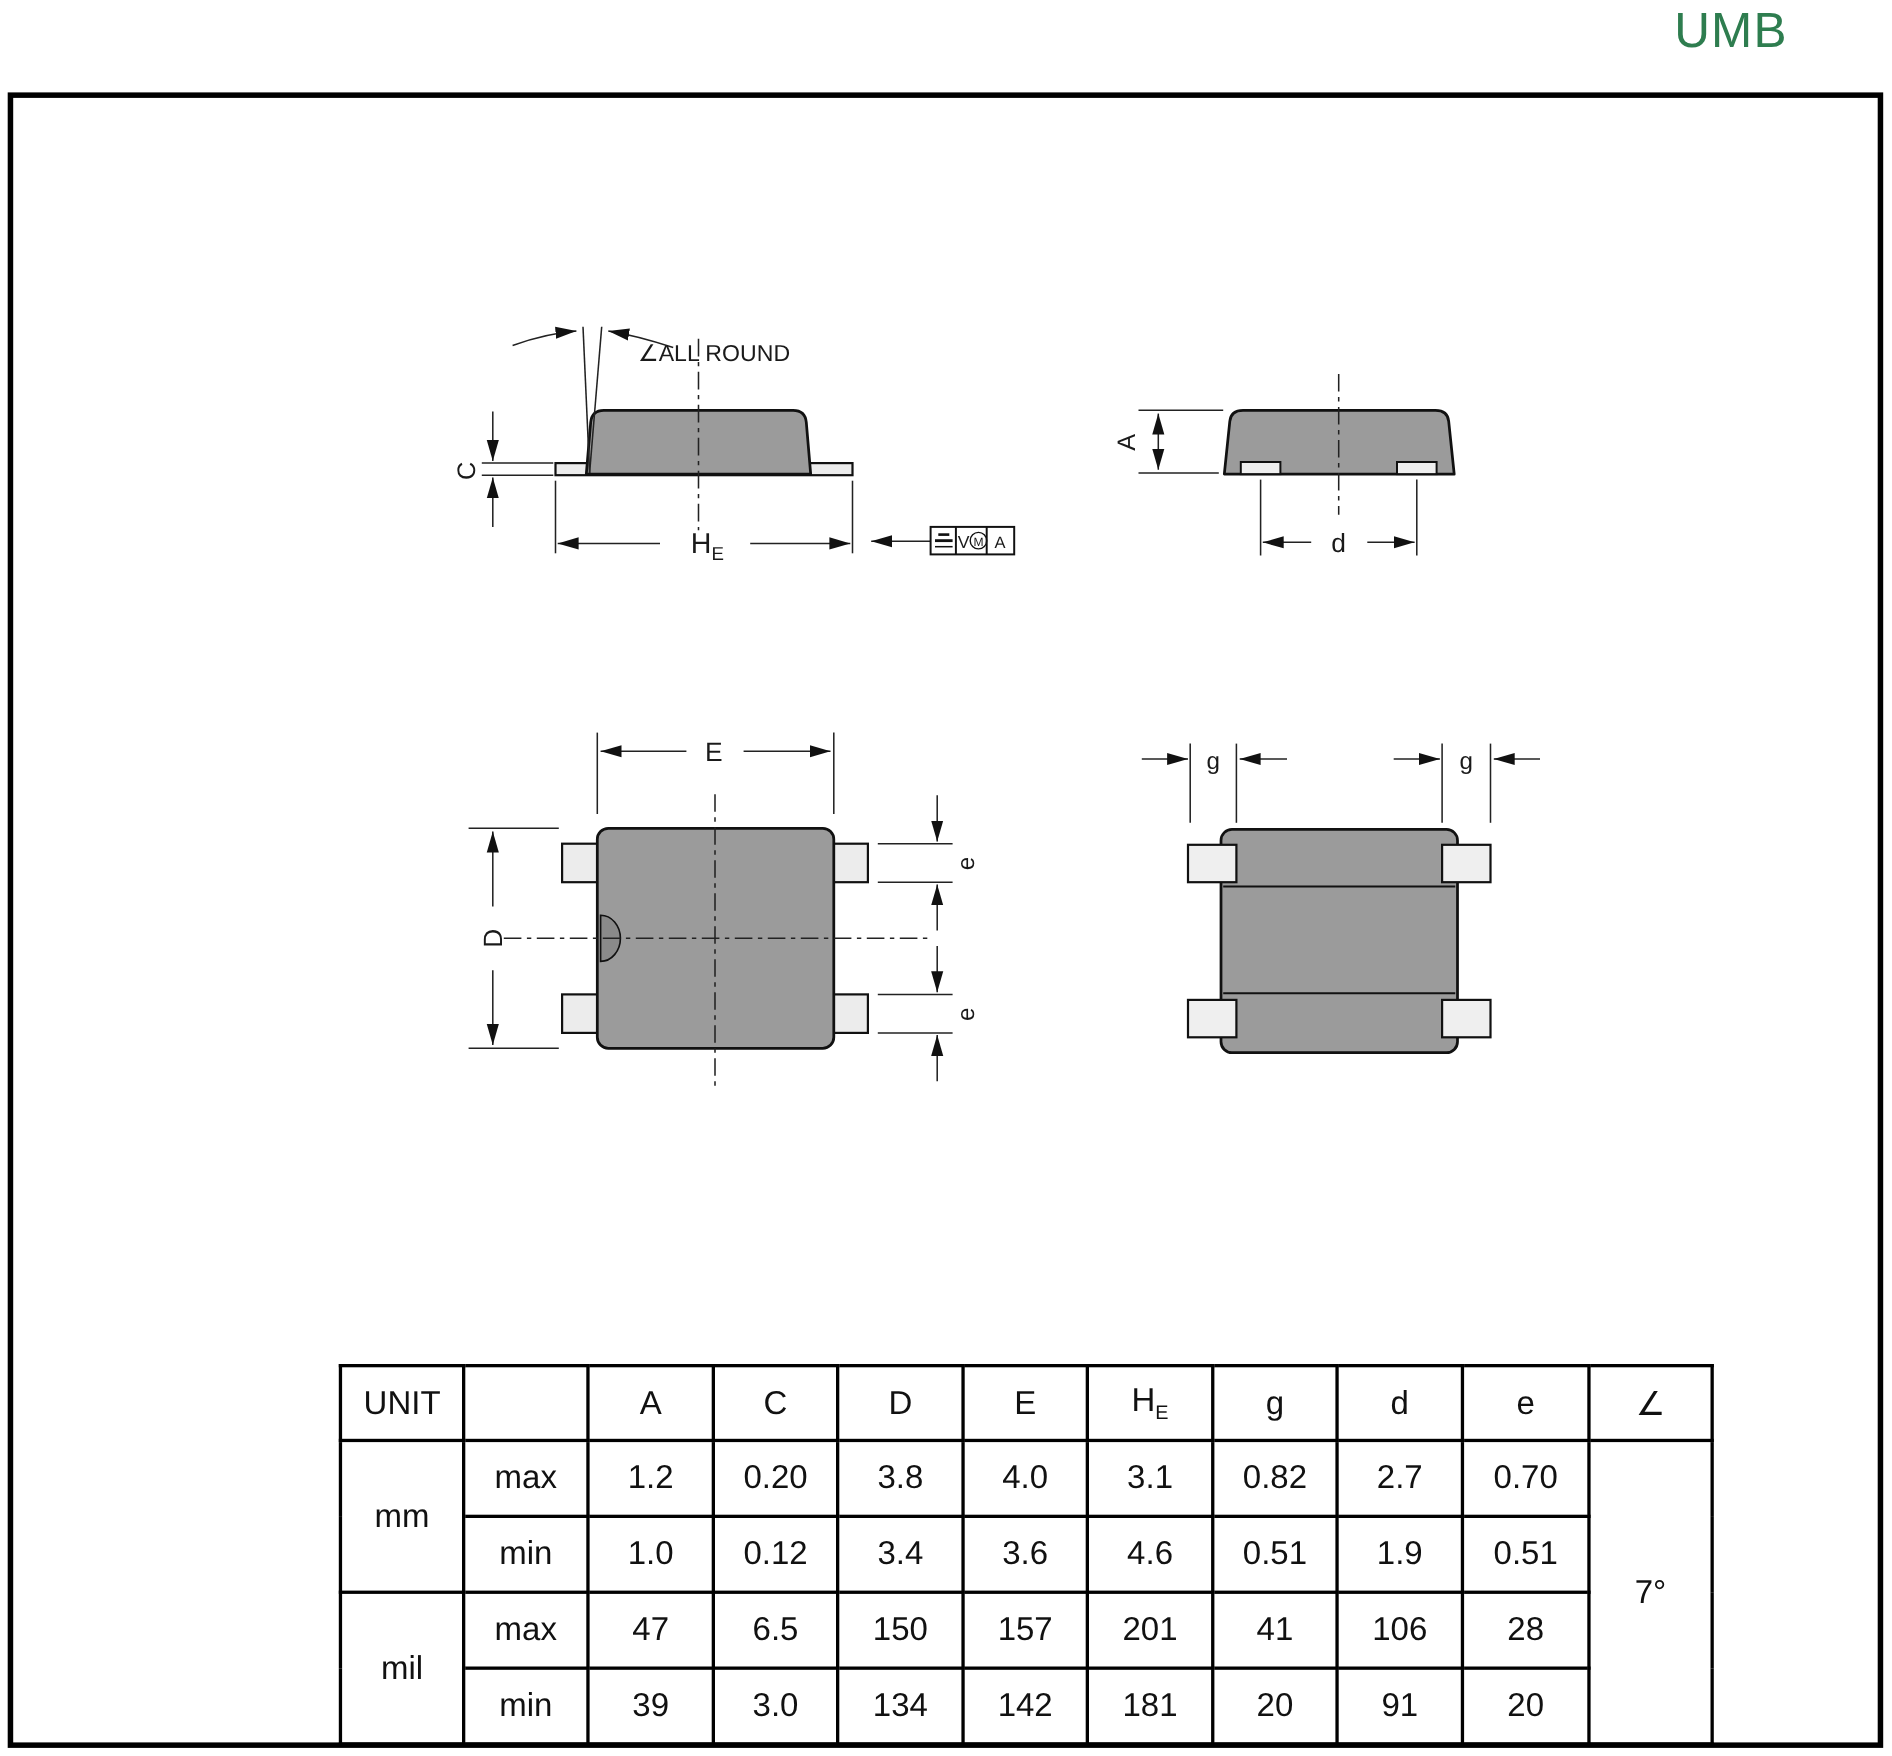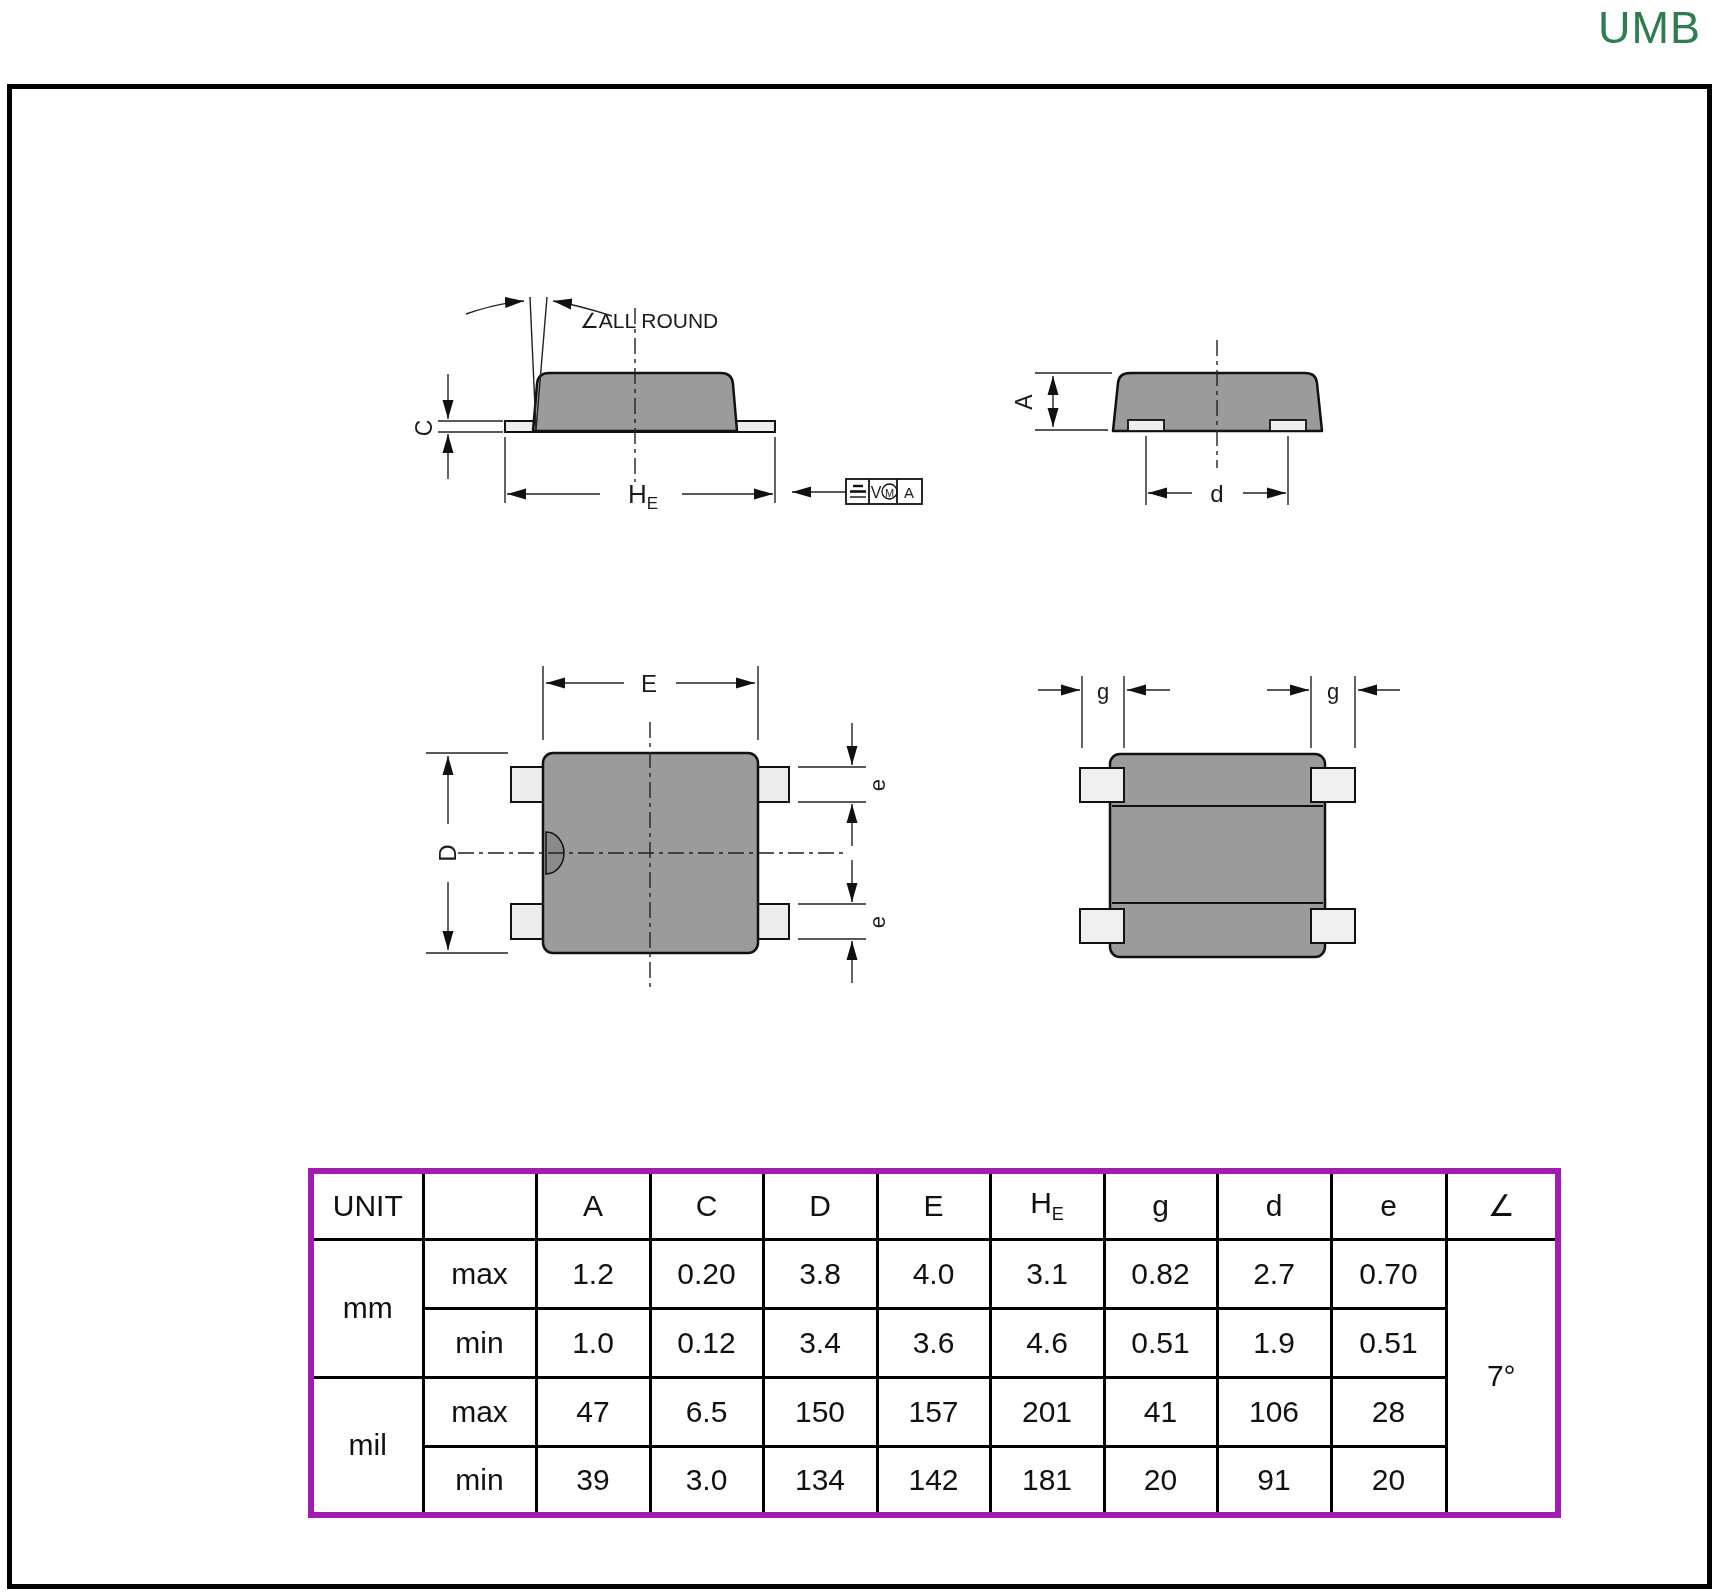--- a/index.html
+++ b/index.html
@@ -1,23 +1,23 @@
 <!DOCTYPE html>
 <html><head>
 <meta charset="utf-8">
 <style>
   html,body{margin:0;padding:0;background:#ffffff;}
   body{width:1720px;height:1596px;font-family:"Liberation Sans",sans-serif;}
   .page{position:relative;width:1720px;height:1596px;background:#fff;overflow:hidden;}
-  .page-code{position:absolute;left:1598px;top:2px;font-size:45px;color:#2E7D4F;letter-spacing:1px;}
+  .page-code{position:absolute;left:1522px;top:2px;font-size:45px;color:#2E7D4F;letter-spacing:1px;}
   .frame{position:absolute;left:7px;top:84px;width:1705px;height:1505px;border:5px solid #000;box-sizing:border-box;}
   svg.drawings{position:absolute;left:0;top:0;}
   svg text{fill:#1a1a1a;font-family:"Liberation Sans",sans-serif;}
   .tbl-title{position:absolute;left:1130px;top:1104px;font-size:38px;color:#1a1a1a;white-space:nowrap;}
-  table.mech{position:absolute;left:308px;top:1168px;border-collapse:collapse;table-layout:fixed;border:6px solid #a21caf;}
+  table.mech{position:absolute;left:308px;top:1240px;border-collapse:collapse;table-layout:fixed;border:1px solid #a21caf;}
   table.mech td{border:3px solid #000;text-align:center;vertical-align:middle;font-size:30px;color:#111;padding:0;}
   table.mech tr{height:69px;}
   table.mech tr.hdr{height:68px;}
   td.angle-val{font-size:40px;}
   td.hdr-he sub{font-size:18px;}
 </style>
 </head>
 <body>
 
 <div class="page">

